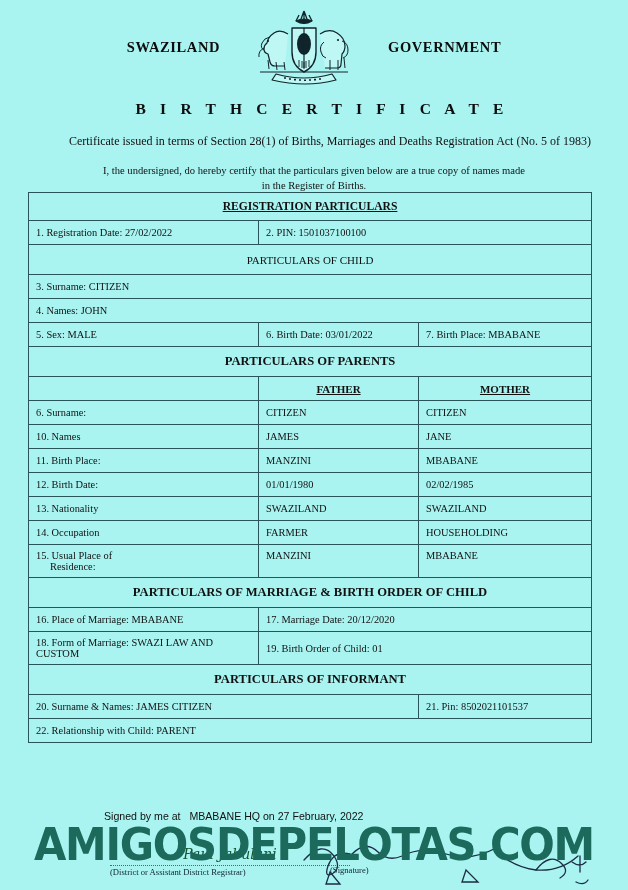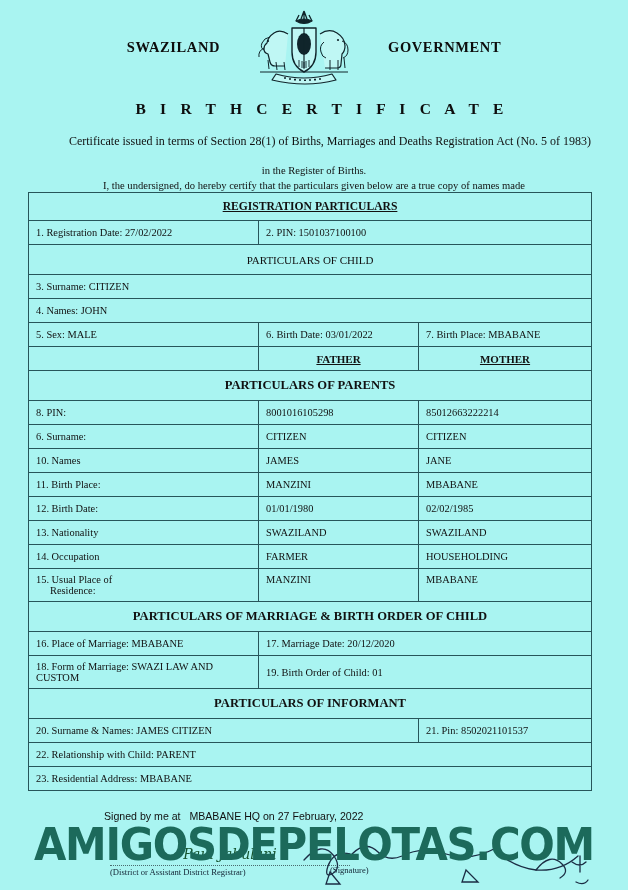--- a/index.html
+++ b/index.html
@@ -231,22 +231,22 @@
         <path d="M38 70 h2 M43 71 h2 M48 71.6 h2 M53 72 h2 M58 72.2 h2 M63 72 h2 M68 71.6 h2 M73 71 h2" stroke-width="1.6"></path>
       </g>
     </svg>
 
     <div class="country-word">GOVERNMENT</div>
   </div>
 
   <div class="doc-title">B I R T H   C E R T I F I C A T E</div>
   <div class="legal-line">Certificate issued in terms of Section 28(1) of Births, Marriages and Deaths Registration Act (No. 5 of 1983)</div>
   <div class="certify-block">
+    <div>I, the undersigned, do hereby certify that the particulars given below are a true copy of names made</div>
     <div>in the Register of Births.</div>
-    <div>I, the undersigned, do hereby certify that the particulars given below are a true copy of names made</div>
   </div>
 </div>
 
 <table class="cert-table">
   <colgroup>
     <col style="width:202px">
     <col style="width:28px">
     <col style="width:160px">
     <col style="width:173px">
   </colgroup>
@@ -271,39 +271,34 @@
   <tr>
     <td colspan="4">4. Names: JOHN</td>
   </tr>
   <tr>
     <td colspan="2">5. Sex: MALE</td>
     <td>6. Birth Date: 03/01/2022</td>
     <td>7. Birth Place: MBABANE</td>
   </tr>
 
   <tr>
+    <td class="big-head" colspan="4">
+      <span class="u">PARTICULARS OF PARENTS</span>
+    </td>
+  </tr>
+  <tr>
     <td colspan="2"></td>
     <td class="colhead">
       <span class="u">FATHER</span>
     </td>
     <td class="colhead">
       <span class="u">MOTHER</span>
     </td>
   </tr>
-  <tr>
-    <td class="big-head" colspan="4">
-      <span class="u">PARTICULARS OF PARENTS</span>
-    </td>
-  </tr>
-
-  <tr>
-    <td class="tall" colspan="2">8. PIN:</td>
-    <td class="tall">8001016105298</td>
-    <td class="tall">85012663222214</td>
-  </tr>
+
   <tr>
     <td class="tall" colspan="2">6. Surname:</td>
     <td class="tall">CITIZEN</td>
     <td class="tall">CITIZEN</td>
   </tr>
   <tr>
     <td class="tall" colspan="2">10. Names</td>
     <td class="tall">JAMES</td>
     <td class="tall">JANE</td>
   </tr>
@@ -354,23 +349,20 @@
     <td class="big-head" colspan="4">
       <span class="u">PARTICULARS OF INFORMANT</span>
     </td>
   </tr>
   <tr>
     <td class="tall" colspan="3">20. Surname &amp; Names: JAMES CITIZEN</td>
     <td class="tall">21. Pin: 8502021101537</td>
   </tr>
   <tr>
     <td class="tall" colspan="4">22. Relationship with Child: PARENT</td>
-  </tr>
-  <tr>
-    <td class="tall" colspan="4">23. Residential Address: MBABANE</td>
   </tr>
 </tbody>
   </table>
 
 <div class="footer">
   <div class="signed-line">Signed by me at   MBABANE HQ on 27 February, 2022</div>
 
   <div class="sig-left">
     <div class="sig-script">Paul Jabulani</div>
     <div class="sig-rule"></div>

